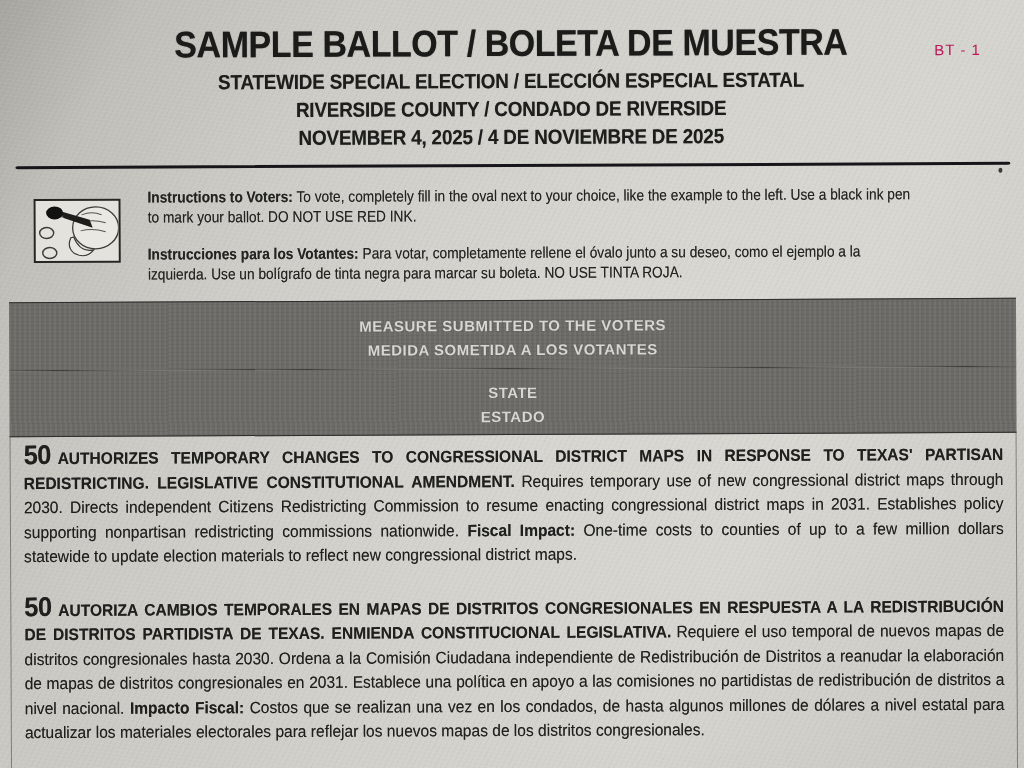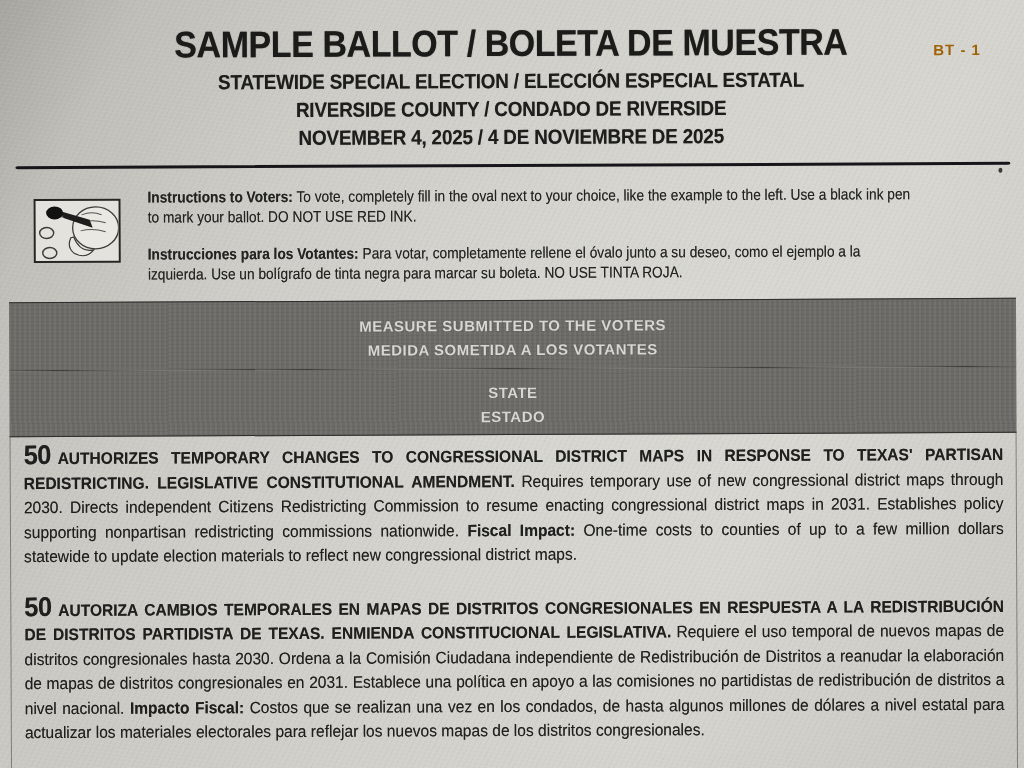--- a/index.html
+++ b/index.html
@@ -25,22 +25,22 @@
   .header{ text-align:center; padding-top:23px; transform:scaleX(0.92); transform-origin:50% 0; }
   .title{
     font-size:37px; font-weight:bold; letter-spacing:-0.5px; color:#1b1b19;
     text-shadow:0 0 1px rgba(27,27,25,0.55);
   }
   .sub{
     font-size:20.5px; font-weight:bold; margin-top:4px; letter-spacing:-0.2px; color:#1d1d1b;
     text-shadow:0 0 0.7px rgba(27,27,25,0.5);
   }
   .bt-code{
-    position:absolute; top:43px; right:42px; font-size:15px; font-weight:bold;
-    letter-spacing:1px; color:#a16207;
+    position:absolute; top:43px; right:42px; font-size:15px; font-weight:normal;
+    letter-spacing:1px; color:#be185d;
   }
 
   .rule{
     height:3px; background:#16161a; margin:15px 13px 0 16px; border-radius:3px/2px;
   }
 
   
   .instructions{ display:flex; margin:19px 0 0 34px; }
   .mark-box{
     flex:0 0 auto; width:87px; height:64px; margin-top:11px;

